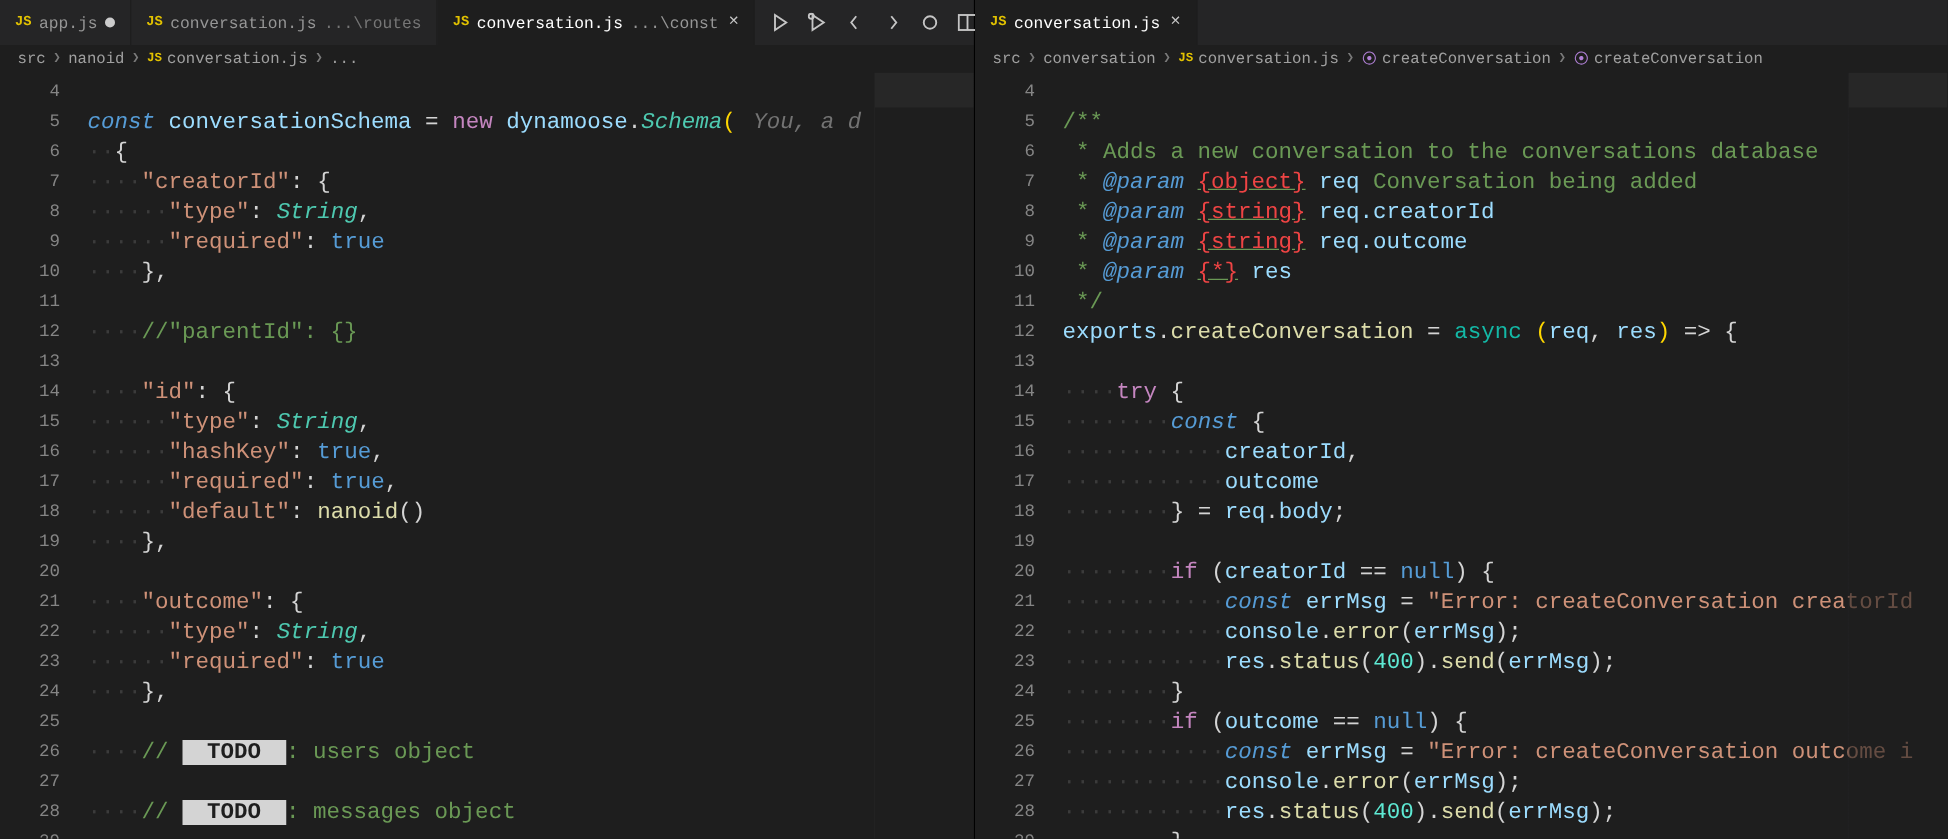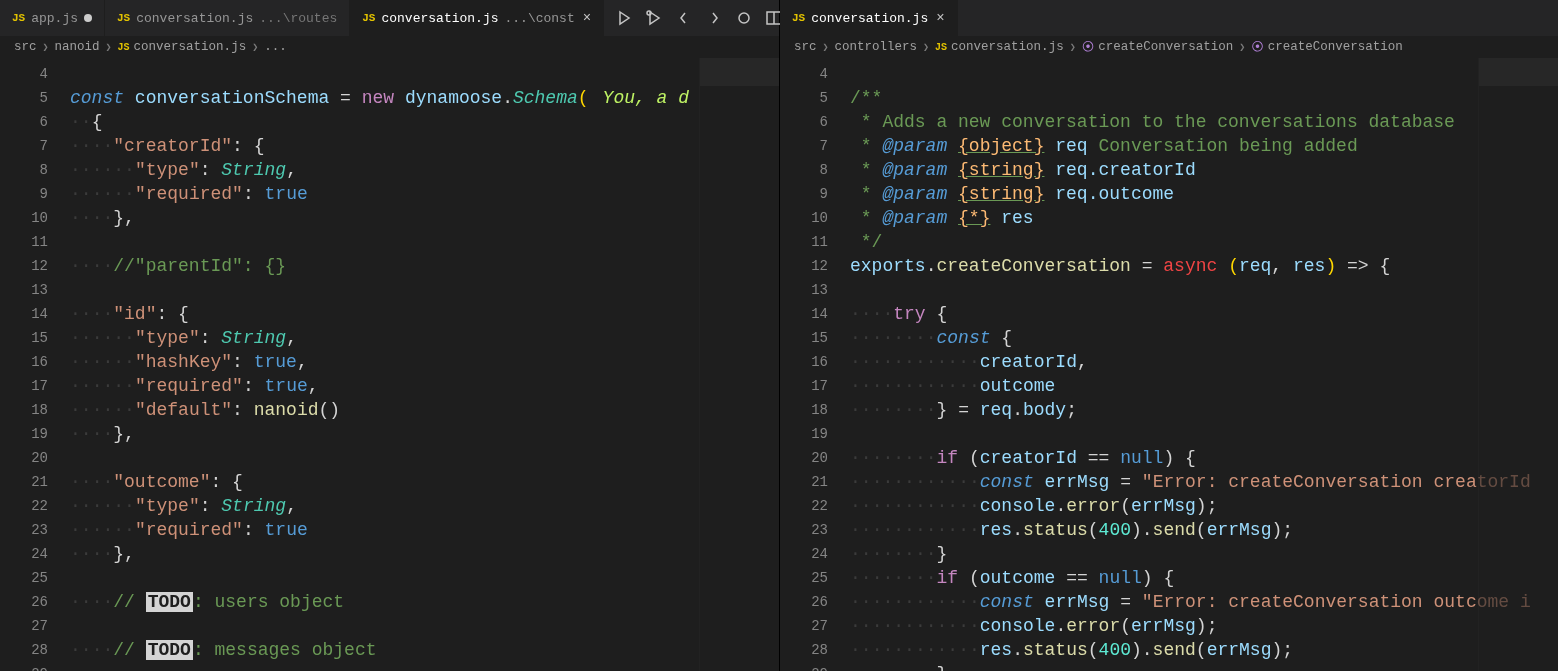--- a/index.html
+++ b/index.html
@@ -81,38 +81,38 @@
   .minimap {
     position:absolute; top:0; right:0; width:80px; height:100%;
     background:linear-gradient(#1e1e1e,#1e1e1e);
     border-left:1px solid #252526;
     opacity:.6;
   }
   .minimap .mm-hl { position:absolute; left:0; right:0; background:rgba(255,255,255,0.07); height:28px; }
 
   
   .c-keyword   { color:#569cd6; font-style:italic;}
-  .c-keyword2  { color:#ef4444;text-align:center; }
+  .c-keyword2  { color:#14b8a6;text-align:center; }
   .c-storage   { color:#c586c0; }
   .c-string    { color:#ce9178; }
   .c-const     { color:#569cd6;text-align:right; }
   .c-class     { color:#4ec9b0; font-style:italic;}
   .c-var       { color:#9cdcfe; }
   .c-func      { color:#dcdcaa; }
   .c-number    { color:#5eead4; }
   .c-propkey   { color:#ce9178; }
   .c-punc      { color:#d4d4d4; }
   .c-punc2     { color:#ffd700; }
   .c-comment   { color:#6a9955; }
   .c-paramtag  { color:#569cd6; font-style:italic;}
-  .c-paramtype { color:#fdba74; text-decoration: underline; text-decoration-color:#6a9955;}
+  .c-paramtype { color:#ef4444; text-decoration: underline; text-decoration-color:#6a9955;}
   .c-paramname { color:#9cdcfe; }
   .c-operator  { color:#d4d4d4; }
-  .c-todo      { background:#d4d4d4; color:#1e1e1e; font-weight:bold; padding:0 2px;}
-  .c-ghost     { color:#bef264; font-style:italic; }
+  .c-todo      { background:#d4d4d4; color:#1e1e1e; font-weight:bold; padding:0 20px;}
+  .c-ghost     { color:#737373; font-style:italic; }
   .c-whitespace{ color:#3b3b3b; }
 
   .i-guide { color:#404040; }
 
 </style>
 </head>
 <body>
 
 <div class="pane pane-left">
 
@@ -241,21 +241,21 @@
       <span class="close">×</span>
     </div>
   </div>
 
   <div class="breadcrumb">
     <span class="crumb">
         <span>src</span>
       </span>
     <span class="chevron">❯</span>
     <span class="crumb">
-        <span>controllers</span>
+        <span>conversation</span>
       </span>
     <span class="chevron">❯</span>
     <span class="crumb">
         <span class="js-ico">JS</span>
         <span>conversation.js</span>
       </span>
     <span class="chevron">❯</span>
     <span class="crumb">
         <span class="fn-ico">⦿</span>
         <span>createConversation</span>

